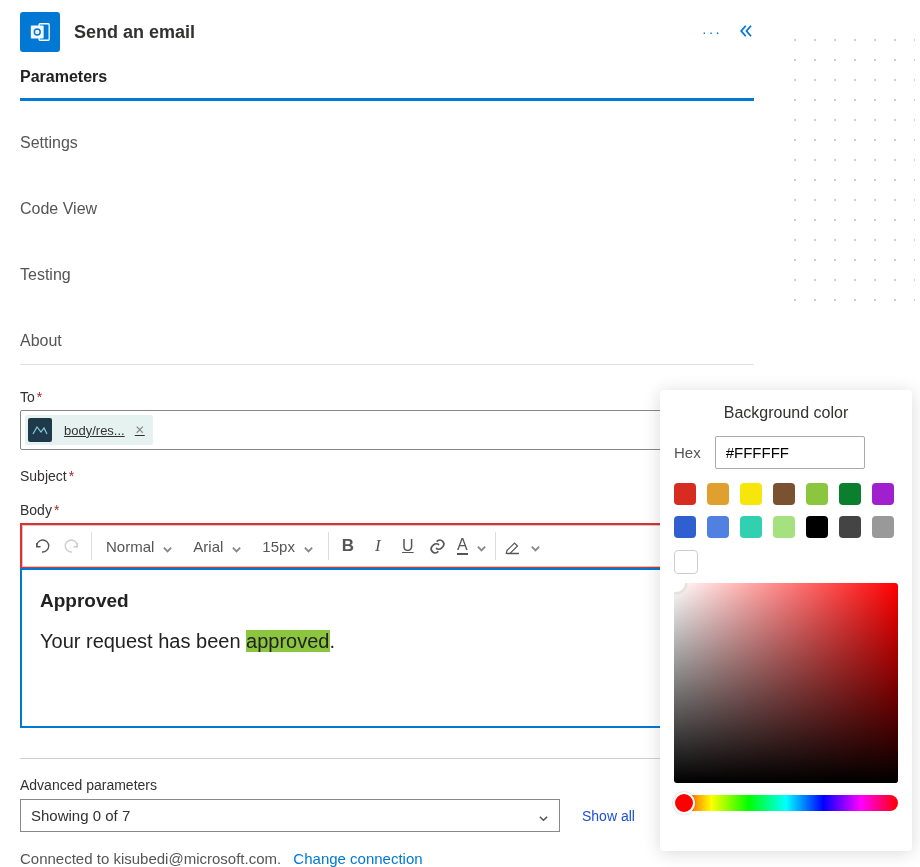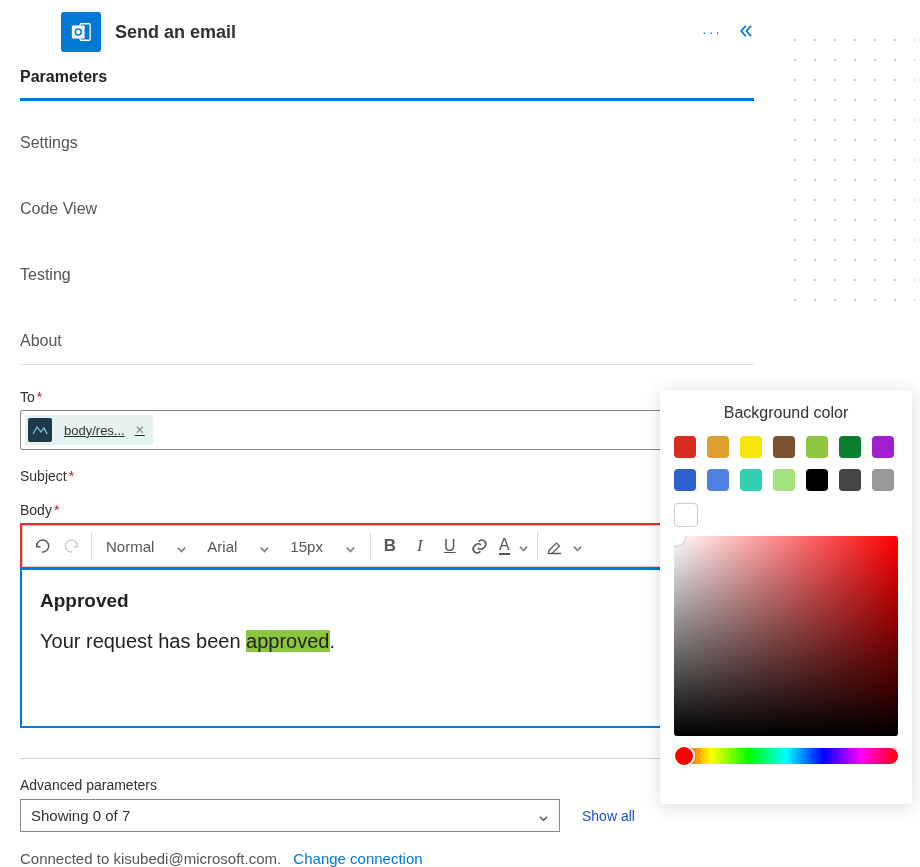--- a/index.html
+++ b/index.html
@@ -1,18 +1,18 @@
 <!DOCTYPE html>
 <html><head>
   <meta charset="utf-8">
   <style>
     * { margin: 0; padding: 0; box-sizing: border-box; }
     body { font-family: "Segoe UI", Arial, sans-serif; background: #fff; color: #323130; font-size: 14px; width: 920px; height: 867px; position: relative; overflow: hidden;}
     .panel { width: 774px; padding: 0 20px 20px 20px; background: #fff; position: relative;}
-    .header { display: flex; align-items: center; padding: 12px 0 16px 0; margin-left: 41px; }
+    .header { display: flex; align-items: center; padding: 12px 0 16px 0; }
     .action-icon { width: 40px; height: 40px; background: #0078d4; border-radius: 3px; display: flex; align-items: center; justify-content: center; margin-right: 14px;}
     .action-icon svg { fill: #fff;}
     .header-title { font-size: 18px; font-weight: 600; color: #323130; flex: 1;}
     .header-actions { display: flex; gap: 14px; align-items: center;}
     .header-actions .icon-btn { cursor: pointer; }
     .tabs { display: flex; gap: 34px; border-bottom: 1px solid #e0e0e0; margin-bottom: 24px; flex-direction: column;}
     .tab { padding: 0 0 12px 0; font-size: 16px; color: #555; cursor: pointer; border-bottom: 3px solid transparent; margin-bottom: -1px;}
     .tab.active { color: #222; font-weight: 600; border-bottom: 3px solid #0078d4;}
     .field-label { font-size: 14px; color: #323130; margin-bottom: 5px; display: block;}
     .asterisk { color: #a4262c; margin-left: 2px;}
@@ -23,21 +23,21 @@
     .token { display: flex; align-items: center; background: #e6f2ef; border-radius: 2px; padding: 3px 8px 3px 3px; font-size: 13px; color: #333;}
     .token-img { width: 24px; height: 24px; background: #1e3a4a; border-radius: 2px; margin-right: 12px; display: flex; align-items: center; justify-content: center;}
     .token-img svg { stroke: #8cd; }
     .token .x { margin-left: 10px; color: #888; cursor: pointer; font-size: 12px;}
     .close-big { color: #0078d4; font-size: 20px; padding: 0 8px; cursor: pointer; font-weight: 300;}
     .body-wrap { border: 2px solid #e03030; }
     .toolbar { display: flex; align-items: center; border: 1px solid #ccc; padding: 4px; height: 42px;}
     .tb-divider { width: 1px; height: 28px; background: #ddd; margin: 0 4px;}
     .tb-btn { min-width: 30px; height: 32px; display: flex; align-items: center; justify-content: center; color: #555; cursor: pointer; border-radius: 2px; padding: 0 4px;}
     .tb-btn.disabled { color: #bbb; cursor: default;}
-    .tb-select { display: flex; align-items: center; gap: 22px; color: #555; padding: 0 10px; height: 32px; font-size: 15px; cursor: pointer;}
+    .tb-select { display: flex; align-items: center; gap: 8px; color: #555; padding: 0 10px; height: 32px; font-size: 15px; cursor: pointer;}
     .chevron-down { width: 11px; height: 11px; }
     .chevron-down svg { stroke: #888; fill: none; stroke-width: 2;}
     .editor { border: 2px solid #0078d4; padding: 20px 18px; min-height: 160px; font-size: 16px; color: #222; margin-top: -1px;}
     .editor .heading { font-size: 19px; font-weight: 700; margin-bottom: 18px;}
     .editor p { font-size: 20px;}
     .highlight { background: #8cc63f;}
     .adv-divider { height: 1px; background: #d0d0d0; margin: 30px 0 18px;}
     .adv-label { font-size: 14px; margin-bottom: 6px;}
     .adv-row { display: flex; align-items: center; gap: 22px;}
     .adv-select { border: 1px solid #8a8886; flex: 1; max-width: 540px; padding: 7px 10px; display: flex; justify-content: space-between; align-items: center; cursor: pointer; font-size: 15px;}
@@ -199,20 +199,24 @@
   </div>
 
   <div class="conn-row">
     <span>Connected to kisubedi@microsoft.com.</span>
     <a href="#">Change connection</a>
   </div>
 </div>
 
 <div class="picker">
   <div class="picker-title">Background color</div>
+  <div class="hex-row">
+    <label>Hex</label>
+    <input type="text" value="#FFFFFF" style="">
+  </div>
   <div class="swatches" id="swatches">
       <div class="swatch" style="background: rgb(214, 45, 32);"></div>
       <div class="swatch" style="background: rgb(224, 160, 48);"></div>
       <div class="swatch" style="background: rgb(246, 230, 11);"></div>
       <div class="swatch" style="background: rgb(122, 82, 48);"></div>
       <div class="swatch" style="background: rgb(140, 198, 63);"></div>
       <div class="swatch" style="background: rgb(10, 127, 46);"></div>
       <div class="swatch" style="background: rgb(160, 32, 208);"></div>
       <div class="swatch" style="background: rgb(48, 96, 208);"></div>
       <div class="swatch" style="background: rgb(80, 128, 224);"></div>

